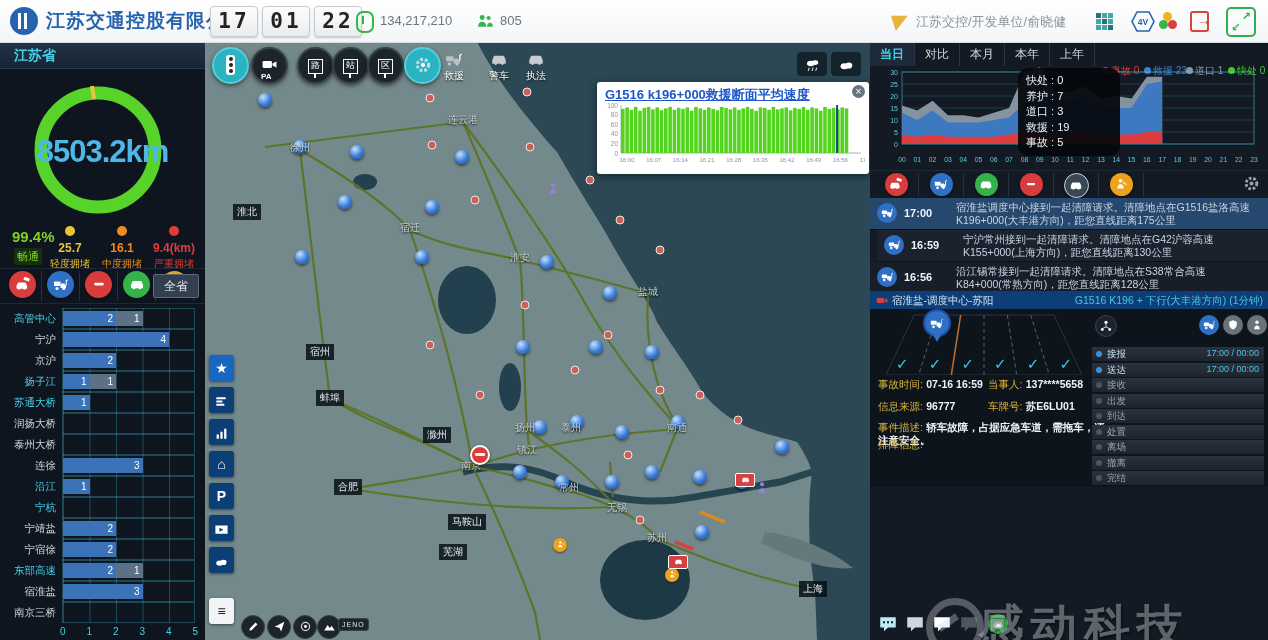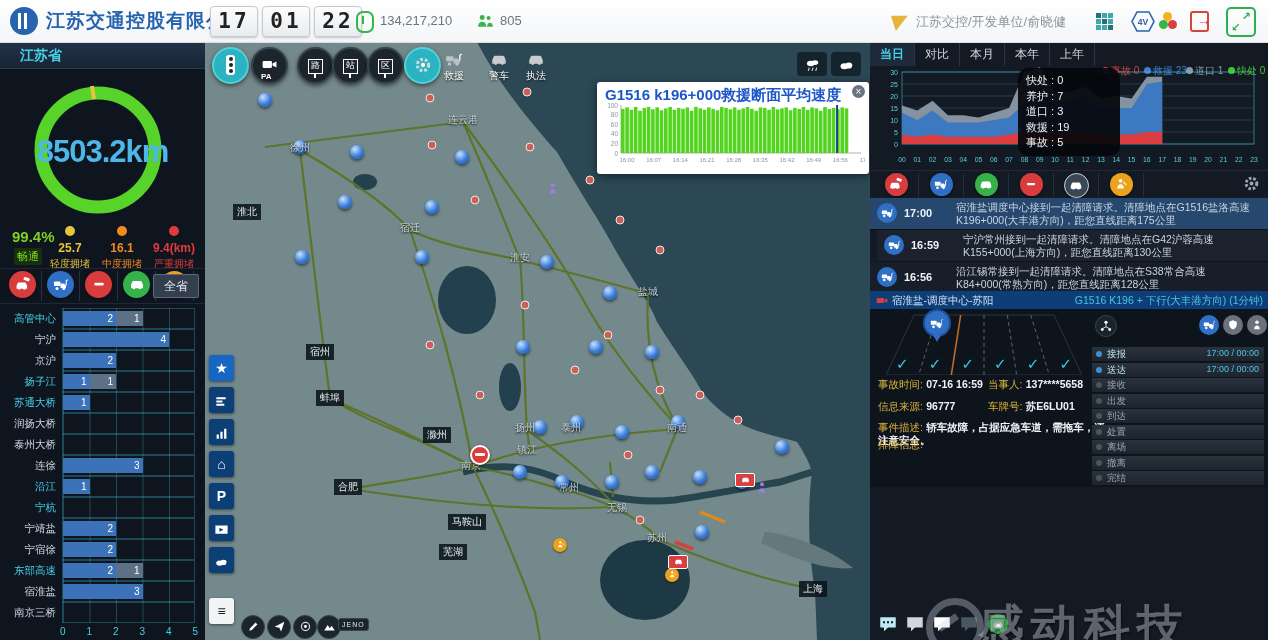--- a/index.html
+++ b/index.html
@@ -25,21 +25,21 @@
   #dotsicon{position:absolute;left:1163px;top:12px;width:9px;height:9px;border-radius:50%;background:#f0b41e;
      box-shadow:-4px 8px 0 #35b54a,5px 8px 0 #d84040;}
   #logouticon{position:absolute;left:1190px;top:11px;width:15px;height:17px;border:2px solid #d4453b;border-radius:3px;}
   #logouticon::after{content:"\2192";position:absolute;left:5px;top:-1px;color:#d4453b;font-weight:bold;font-size:14px;}
   #fullscreenicon{position:absolute;left:1226px;top:7px;width:26px;height:26px;border:2px solid #2fae52;border-radius:5px;color:#2fae52;font-weight:bold;}
   #fullscreenicon i{position:absolute;font-style:normal;font-size:11px;line-height:1;}
   #hexicon{position:absolute;left:1130px;top:10px;}
 
   
   #leftpanel{position:absolute;left:0;top:42px;width:205px;height:598px;background:#0f151f;z-index:30;}
-  #lp-title{position:absolute;left:0;top:0;width:205px;height:27px;background:linear-gradient(#223246,#182435);color:#45d0e6;font-weight:bold;font-size:14px;line-height:27px;padding-left:20px;box-sizing:border-box;border-bottom:1px solid #2a3a52;}
+  #lp-title{position:absolute;left:0;top:0;width:205px;height:27px;background:linear-gradient(#223246,#182435);color:#45d0e6;font-weight:bold;font-size:14px;line-height:27px;padding-left:14px;box-sizing:border-box;border-bottom:1px solid #2a3a52;}
   #lp-gauge-val{position:absolute;left:0;top:92px;width:205px;text-align:center;color:#4db8e8;font-size:31px;font-weight:bold;letter-spacing:-1px;}
   #lp-pct{position:absolute;left:12px;top:186px;color:#7ed321;font-size:15px;font-weight:bold;}
   #lp-pct-label{position:absolute;left:14px;top:206px;color:#7ed321;font-size:11px;background:#16300f;padding:1px 3px;border-radius:2px;}
   .lstat{position:absolute;top:183px;width:52px;text-align:center;}
   .lstat .dot{display:inline-block;width:10px;height:10px;border-radius:50%;}
   .lstat .v{display:block;font-size:12px;font-weight:bold;margin-top:2px;}
   .lstat .l{display:block;font-size:10px;margin-top:2px;}
   .lstat.s0{left:44px;} .lstat.s1{left:96px;} .lstat.s2{left:148px;}
   .lstat.s0 .dot{background:#e8c33c}.lstat.s0 .v,.lstat.s0 .l{color:#e8c33c}
   .lstat.s1 .dot{background:#f08c1e}.lstat.s1 .v,.lstat.s1 .l{color:#f08c1e}
@@ -75,21 +75,21 @@
   #map-toolbar .tcir.cyan{background:#2ab3c0;border-color:#57cfdb;}
   .signsq{display:inline-block;border:1px solid #fff;color:#fff;font-size:9px;line-height:11px;width:13px;height:13px;margin-top:8px;position:relative;}
   .signsq::after{content:"";position:absolute;left:5px;top:13px;width:2px;height:5px;background:#fff;}
   #trafficlight{display:inline-block;margin-top:6px;width:9px;height:20px;background:#fff;border-radius:3px;position:relative;}
   #trafficlight::before{content:"";position:absolute;left:2.5px;top:2px;width:4px;height:4px;border-radius:50%;background:#1c242c;box-shadow:0 6px 0 #1c242c,0 12px 0 #1c242c;}
   .vehbtn{position:absolute;top:8px;text-align:center;color:#fff;}
   .vehbtn .vlabel{display:block;font-size:10px;text-shadow:0 1px 2px #000;margin-top:1px;}
   .wxbtn{position:absolute;top:10px;width:30px;height:24px;background:rgba(18,30,38,.85);border-radius:4px;text-align:center;line-height:24px;}
   
   #popup{position:absolute;left:392px;top:40px;width:272px;height:92px;background:#fff;border-radius:3px;box-shadow:0 2px 8px rgba(0,0,0,.5);}
-  #popup .ptitle{position:absolute;left:8px;top:4px;font-size:15px;font-weight:bold;color:#1e56c8;}
+  #popup .ptitle{position:absolute;left:8px;top:4px;font-size:13px;font-weight:bold;color:#1e56c8;text-decoration:underline;}
   #popup .pclose{position:absolute;right:4px;top:3px;width:13px;height:13px;border-radius:50%;background:#6a7480;color:#fff;font-size:10px;line-height:13px;text-align:center;}
   
   .mtool{position:absolute;left:4px;width:25px;height:26px;background:#0d3f77;border-radius:3px;margin:0;color:#fff;text-align:center;line-height:26px;font-size:14px;box-shadow:0 1px 3px rgba(0,0,0,.5);}
   .mtool.white{background:#f2f4f6;color:#222;}
   .btool{position:absolute;top:573px;width:22px;height:22px;border-radius:50%;background:#1c242c;border:1px solid #39434d;text-align:center;line-height:20px;}
   #jenobadge{position:absolute;top:576px;left:133px;background:#1c242c;border:1px solid #39434d;border-radius:3px;color:#dfe5ea;font-size:7px;padding:2px 3px;letter-spacing:1px;}
 
   
   #rightpanel{position:absolute;left:870px;top:42px;width:398px;height:598px;background:#141a23;z-index:30;}
   #rp-tabs{position:absolute;left:0;top:0;height:24px;}

